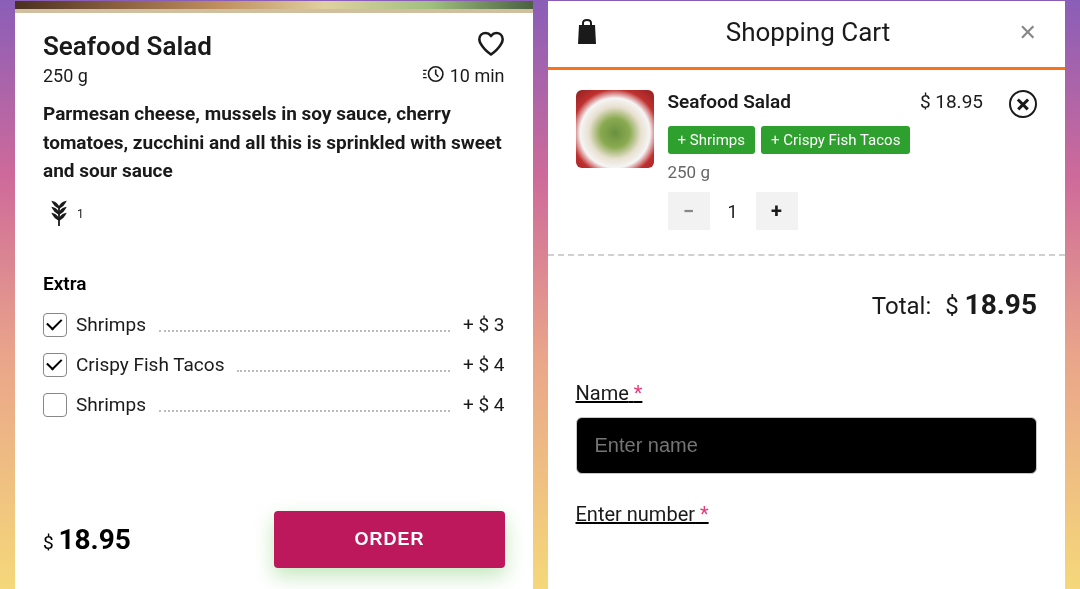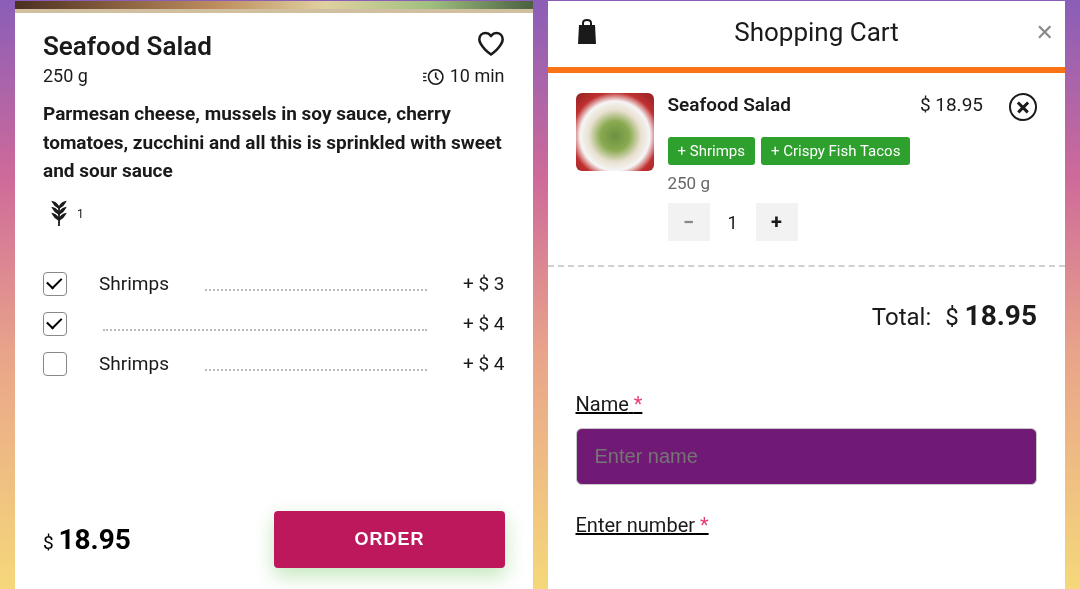--- a/index.html
+++ b/index.html
@@ -35,21 +35,21 @@
   .product-title { font-size: 26px; font-weight: 600; color: #1a1a1a; }
   .heart-icon { width: 28px; height: 26px; color: #1a1a1a; }
   .meta-row {
     padding: 4px 28px 14px 28px;
     display: flex;
     justify-content: space-between;
     align-items: center;
     font-size: 18px;
     color: #1a1a1a;
   }
-  .prep-time { display: flex; align-items: flex-end; gap: 6px; }
+  .prep-time { display: flex; align-items: flex-start; gap: 6px; }
   .clock-icon { width: 22px; height: 18px; }
   .description {
     padding: 0 28px;
     font-size: 19px;
     line-height: 1.5;
     color: #1a1a1a;
     font-weight: bold;
   }
   .allergen {
     padding: 14px 28px 0 28px;
@@ -57,21 +57,21 @@
     align-items: center;
     gap: 2px;
   }
   .wheat-icon { width: 32px; height: 28px; color: #1a1a1a; }
   .allergen-count { font-size: 12px; color: #1a1a1a; }
   .extras-section { padding: 44px 28px 0 28px; }
   .extras-title { font-size: 19px; font-weight: 600; margin-bottom: 18px; }
   .extra-row {
     display: flex;
     align-items: center;
-    gap: 32px;
+    gap: 9px;
     margin-bottom: 16px;
     position: relative;
   }
   .checkbox {
     width: 24px;
     height: 24px;
     border: 1.5px solid #888;
     border-radius: 4px;
     display: flex;
     align-items: center;
@@ -114,25 +114,25 @@
     font-size: 18px;
     font-weight: 700;
     letter-spacing: 1px;
     padding: 18px 80px;
     border-radius: 4px;
     box-shadow: 0 8px 20px rgba(79,186,60,0.35);
   }
 
   
   .cart-header {
-    padding: 16px 11px 20px 28px;
+    padding: 16px 28px 20px 28px;
     display: flex;
     align-items: center;
     justify-content: space-between;
-    border-bottom: 6px solid #f97316;
+    border-bottom: 3px solid #f97316;
   }
   .bag-icon { width: 22px; height: 26px; color: #1a1a1a; }
   .cart-title { font-size: 26px; font-weight: 400; color: #1a1a1a; flex: 1; text-align: center; }
   .close-x { font-size: 22px; color: #888; cursor: pointer; }
   .cart-item {
     padding: 20px 28px 24px 28px;
     display: flex;
     gap: 14px;
     border-bottom: 2px dashed #d0d0d0;
     position: relative;
@@ -161,21 +161,21 @@
   }
   .remove-circle::before, .remove-circle::after {
     content: '';
     position: absolute;
     width: 14px;
     height: 2.5px;
     background: #1a1a1a;
   }
   .remove-circle::before { transform: rotate(45deg); }
   .remove-circle::after { transform: rotate(-45deg); }
-  .tags { margin-top: 21px; display: flex; flex-wrap: wrap; gap: 6px; text-align: center; }
+  .tags { margin-top: 13px; display: flex; flex-wrap: wrap; gap: 6px; text-align: center; }
   .tag {
     background: #2DA02D;
     color: #fff;
     font-size: 15px;
     padding: 5px 10px;
     border-radius: 3px;
     white-space: nowrap;
   }
   .cart-weight { font-size: 17px; color: #666; margin-top: 8px; }
   .qty-row { margin-top: 10px; display: flex; align-items: center; }
@@ -212,21 +212,21 @@
   .form-section { padding: 50px 28px 0 28px; text-decoration: underline; }
   .form-label { font-size: 20px; color: #1a1a1a; margin-bottom: 12px; display: block; }
   .required { color: #e6397a; }
   .text-input {
     width: 100%;
     border: 1px solid #c8c8c8;
     border-radius: 6px;
     padding: 16px 18px;
     font-size: 20px;
     color: #999;
-    background: #701a75;
+    background: #000000;
     margin-bottom: 28px;
   }
 </style>
 </head>
 <body>
 
 <div class="panel panel-left">
   <div class="food-image"></div>
   <div class="product-header">
     <div class="product-title">Seafood Salad</div>
@@ -252,28 +252,30 @@
       <path d="M16 8 Q12 6 10 2 Q14 3 16 8"></path>
       <path d="M16 8 Q20 6 22 2 Q18 3 16 8"></path>
       <path d="M16 14 Q12 12 10 8 Q14 9 16 14"></path>
       <path d="M16 14 Q20 12 22 8 Q18 9 16 14"></path>
       <path d="M16 20 Q12 18 10 14 Q14 15 16 20"></path>
       <path d="M16 20 Q20 18 22 14 Q18 15 16 20"></path>
     </svg>
     <span class="allergen-count">1</span>
   </div>
   <div class="extras-section">
+    <div class="extras-title">Extra</div>
     <div class="extra-row">
       <div class="checkbox checked"></div>
       <span class="extra-label">Shrimps</span>
       <span class="extra-dots"></span>
       <span class="extra-price">+ $ 3</span>
     </div>
     <div class="extra-row">
       <div class="checkbox checked"></div>
+      <span class="extra-label">Crispy Fish Tacos</span>
       <span class="extra-dots"></span>
       <span class="extra-price">+ $ 4</span>
     </div>
     <div class="extra-row">
       <div class="checkbox"></div>
       <span class="extra-label">Shrimps</span>
       <span class="extra-dots"></span>
       <span class="extra-price">+ $ 4</span>
     </div>
   </div>

